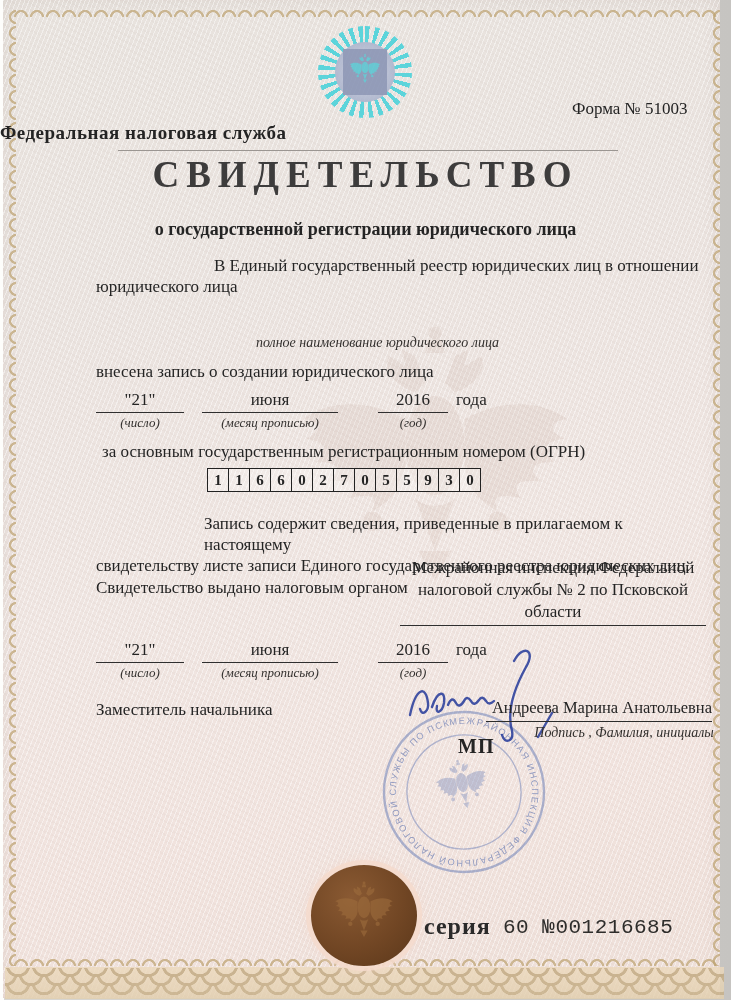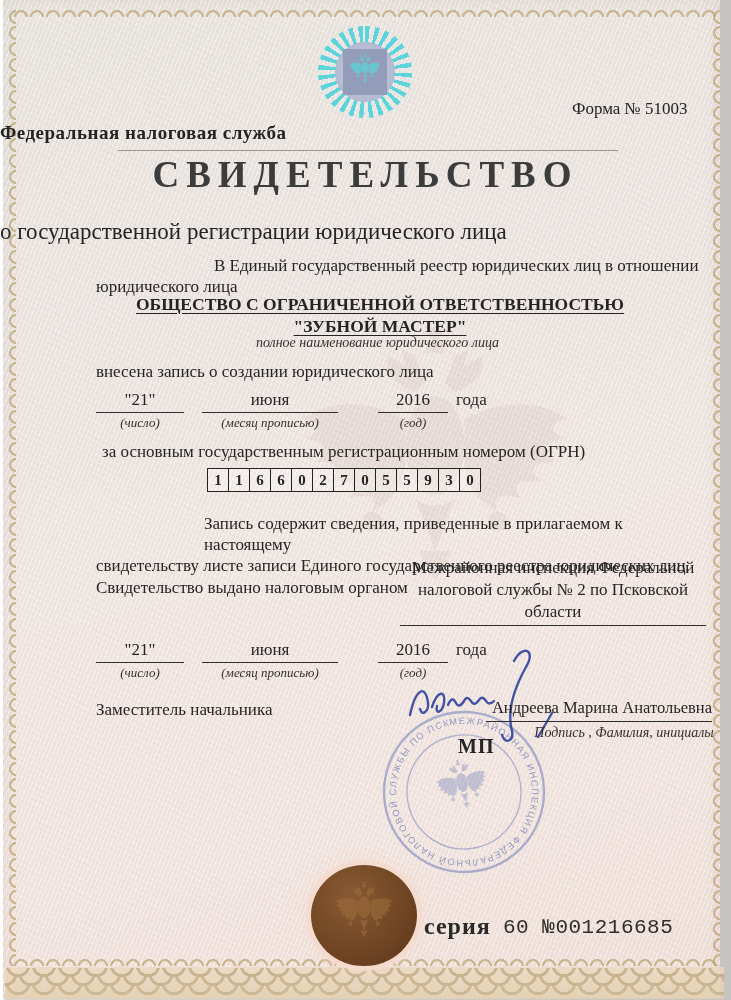--- a/index.html
+++ b/index.html
@@ -36,21 +36,21 @@
   .holo{left:318px;top:26px;width:94px;height:92px;border-radius:50%;
     background:repeating-conic-gradient(#49d2da 0deg 6deg, rgba(235,240,244,.12) 6deg 13deg);
     display:flex;align-items:center;justify-content:center;opacity:.88;filter:blur(.3px);}
   .holo-inner{width:60px;height:60px;border-radius:50%;background:radial-gradient(#b3bbd2 55%, #9aa6c4);
     display:flex;align-items:center;justify-content:center;}
   .holo-core{width:44px;height:46px;background:#8893b4;display:flex;align-items:center;justify-content:center;}
   .form-label{left:572px;top:99px;font-size:17px;}
   .agency{left:0;right:0;top:122px;font-weight:bold;font-size:19px;letter-spacing:.5px;}
   .hdr-line{left:118px;top:150px;width:500px;height:1px;background:#9b9692;}
   .doc-title{left:0;right:0;top:153px;text-align:center;font-weight:bold;font-size:37px;letter-spacing:7px;color:#3d3c3c;}
-  .doc-sub{left:0;right:0;top:219px;font-weight:normal;font-size:23px;}
+  .doc-sub{left:0;right:0;top:219px;text-align:center;font-weight:bold;font-size:18px;}
   .body-text{font-size:17px;line-height:21px;}
   .intro{left:96px;top:255px;width:608px;}
   .indent1{padding-left:118px;}
   .company{left:110px;top:293px;width:540px;text-align:center;font-weight:bold;font-size:17.5px;line-height:22px;
     text-decoration:underline;text-underline-offset:3px;}
   .caption{font-style:italic;font-size:14px;color:#33302e;padding-left:24px;}
   .company-cap{left:0;right:0;top:335px;text-align:center;}
   .record-line{left:96px;top:361px;}
   
   .dateblock{display:flex;align-items:flex-start;}
@@ -136,21 +136,20 @@
     <div class="abs agency">Федеральная налоговая служба</div>
     <div class="abs hdr-line"></div>
     <div class="abs doc-title">СВИДЕТЕЛЬСТВО</div>
     <div class="abs doc-sub">о государственной регистрации юридического лица</div>
 
     <div class="abs intro body-text">
       <div class="indent1">В Единый государственный реестр юридических лиц в отношении</div>
       <div>юридического лица</div>
     </div>
 
-    <div class="abs company">ОБЩЕСТВО С ОГРАНИЧЕННОЙ ОТВЕТСТВЕННОСТЬЮ "ЗУБНОЙ МАСТЕР"</div>
     <div class="abs company-cap caption">полное наименование юридического лица</div>
     <div class="abs record-line body-text">внесена запись о создании юридического лица</div>
 
     <div class="abs date1 dateblock">
       <div class="dcell d-day">
         <div class="dval">"21"</div>
         <div class="dcap">(число)</div>
       </div>
       <div class="dcell d-month">
         <div class="dval">июня</div>

